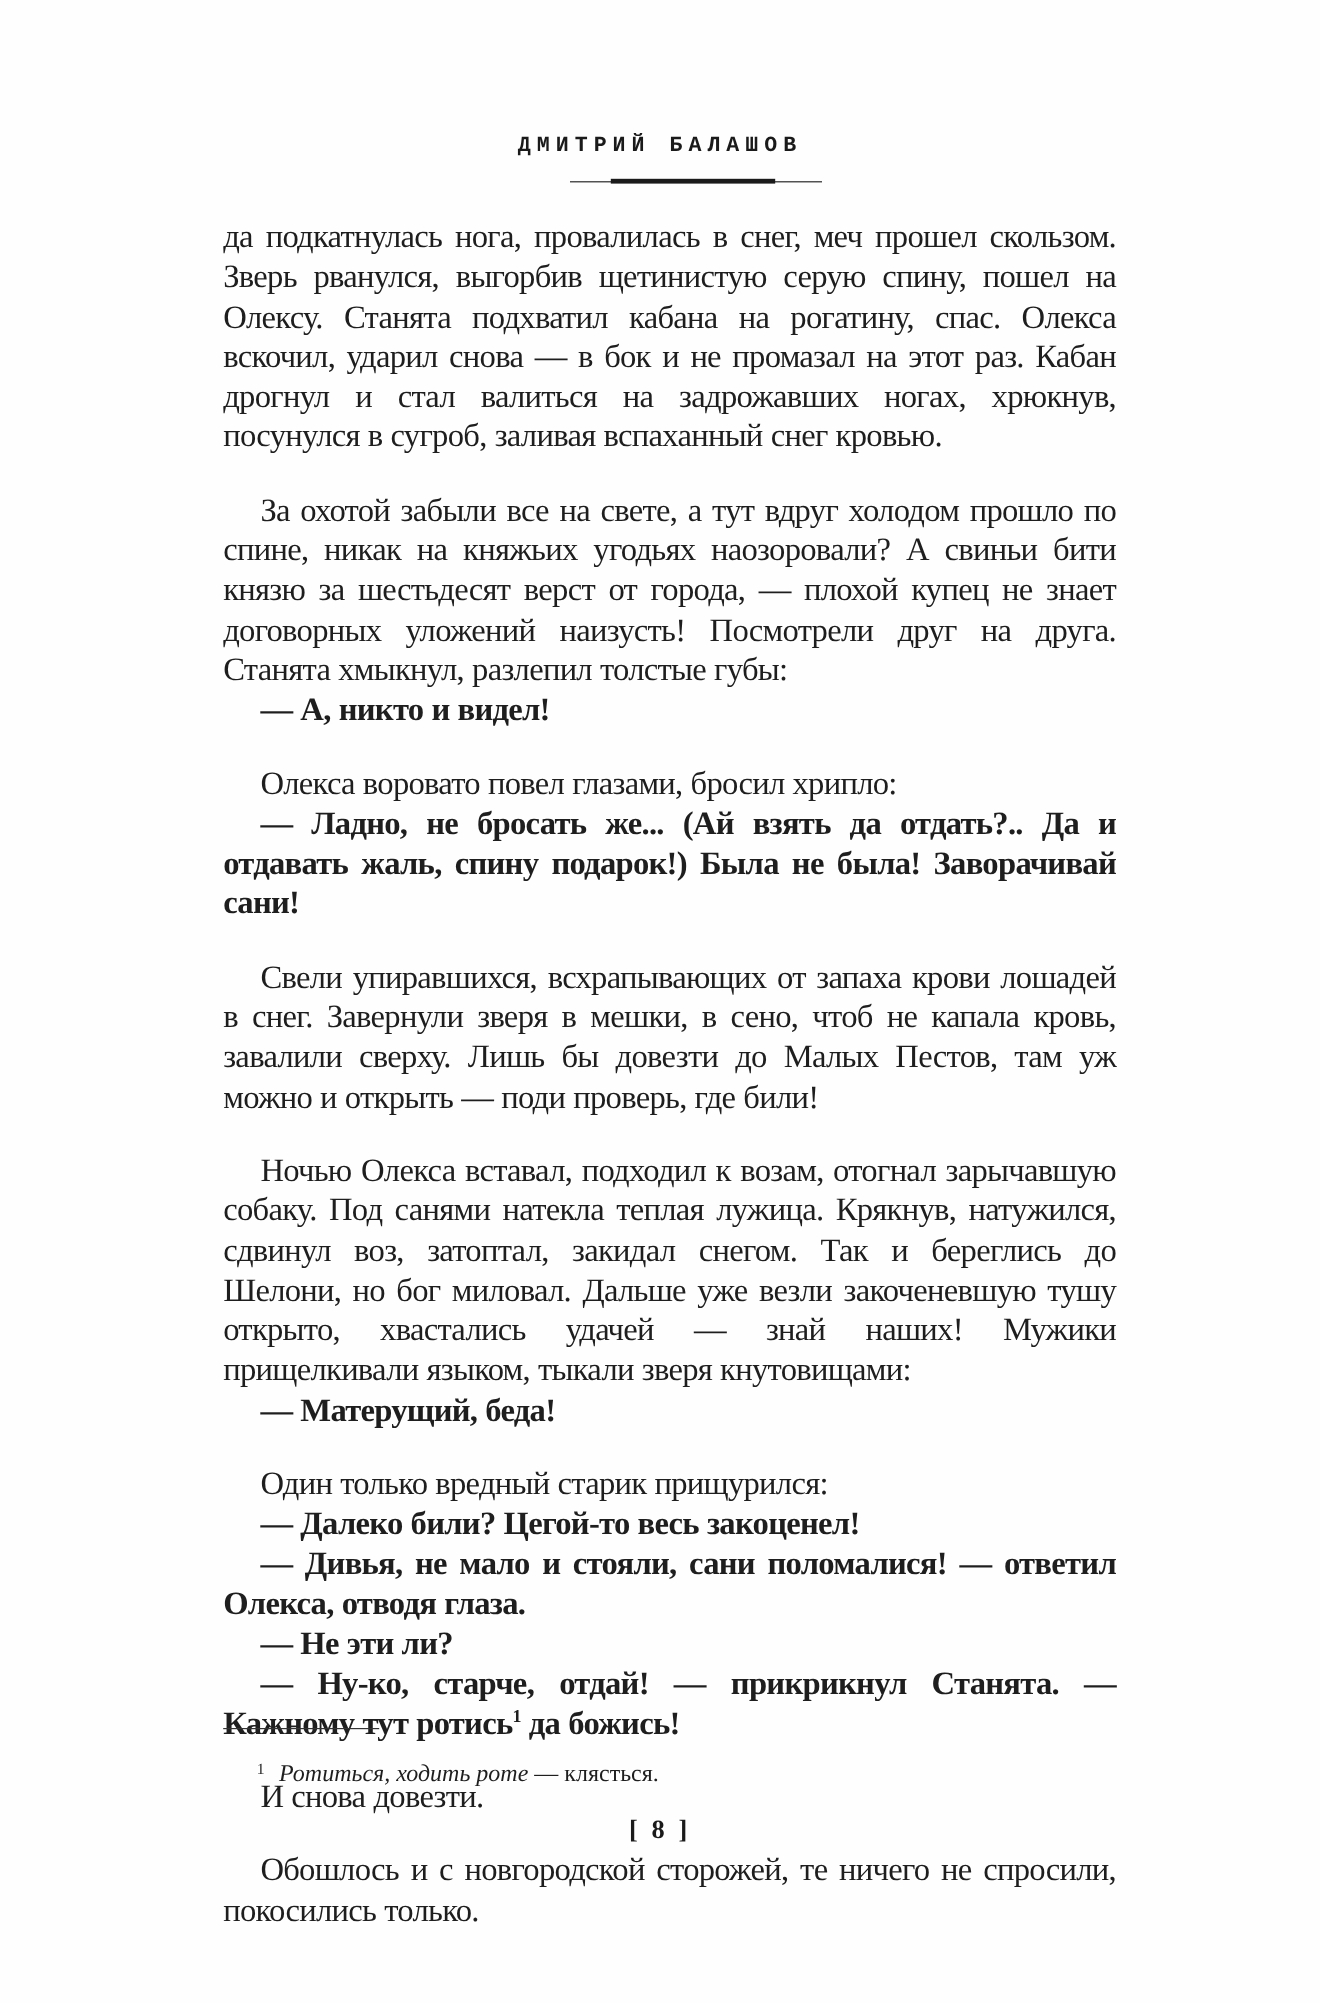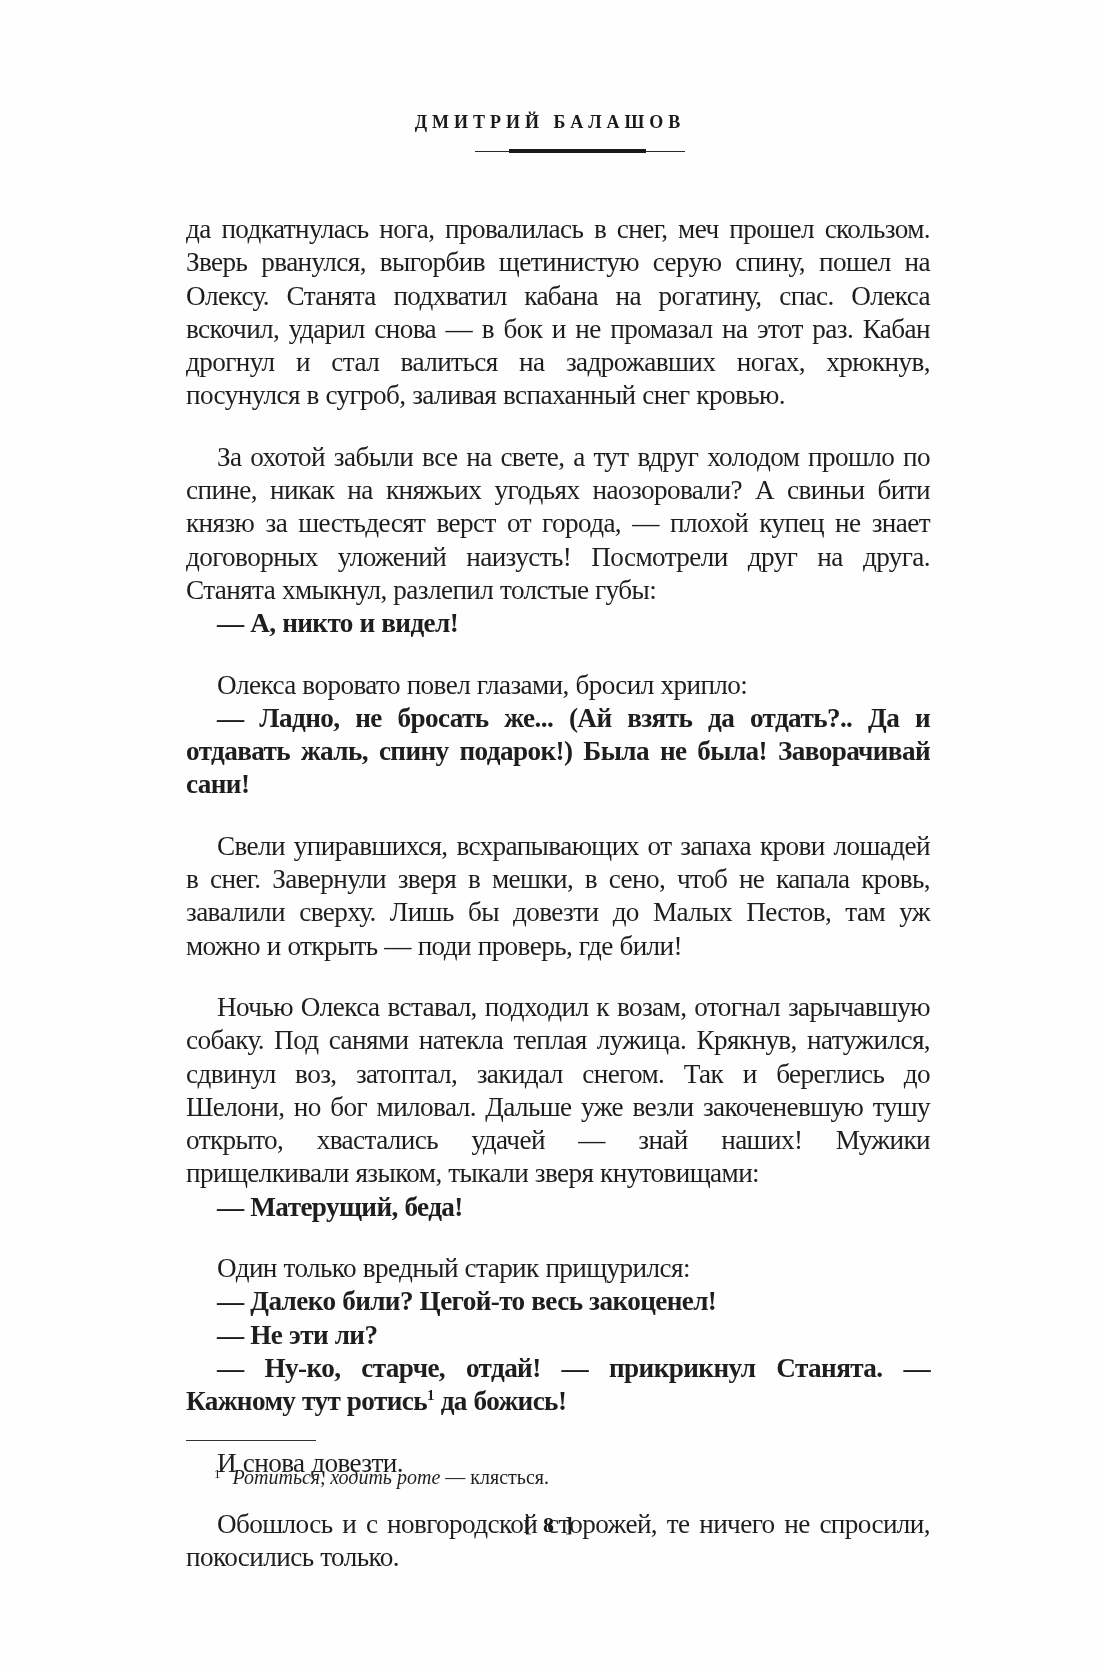--- a/index.html
+++ b/index.html
@@ -21,21 +21,21 @@
       width: 1100px;
       height: 1669px;
       background: #fefefe;
     }
     .running-head {
       position: absolute;
       top: 112px;
       left: 0;
       width: 1100px;
       text-align: center;
-      font-family: Liberation Serif, serif;
+      font-family: Liberation Mono, monospace;
       font-weight: bold;
       font-size: 18px;
       letter-spacing: 5px;
       color: #1a1a1a;
     }
     .head-rule {
       position: absolute;
       top: 151px;
       left: 475px;
       width: 210px;
@@ -67,21 +67,20 @@
     .body-text p.indent {
       text-indent: 31px;
       margin-top: 28px;
     }
     .body-text p.dialog {
       text-indent: 31px;
       font-weight: bold;
     }
     .body-text p.first {
       text-indent: 0;
-      margin-top: 32px;
     }
     sup.fnref {
       font-size: 15px;
       line-height: 0;
       vertical-align: 10px;
     }
     .footnote-rule {
       position: absolute;
       top: 1440px;
       left: 186px;
@@ -131,20 +130,21 @@
     <p class="first">да подкатнулась нога, провалилась в снег, меч прошел скользом. Зверь рванулся, выгорбив щетинистую серую спину, пошел на Олексу. Станята подхватил кабана на рогатину, спас. Олекса вскочил, ударил снова — в бок и не промазал на этот раз. Кабан дрогнул и стал валиться на задрожавших ногах, хрюкнув, посунулся в сугроб, заливая вспаханный снег кровью.</p>
     <p class="indent">За охотой забыли все на свете, а тут вдруг холодом прошло по спине, никак на княжьих угодьях наозоровали? А свиньи бити князю за шестьдесят верст от города, — плохой купец не знает договорных уложений наизусть! Посмотрели друг на друга. Станята хмыкнул, разлепил толстые губы:</p>
     <p class="dialog">— А, никто и видел!</p>
     <p class="indent">Олекса воровато повел глазами, бросил хрипло:</p>
     <p class="dialog">— Ладно, не бросать же... (Ай взять да отдать?.. Да и отдавать жаль, спину подарок!) Была не была! Заворачивай сани!</p>
     <p class="indent">Свели упиравшихся, всхрапывающих от запаха крови лошадей в снег. Завернули зверя в мешки, в сено, чтоб не капала кровь, завалили сверху. Лишь бы довезти до Малых Пестов, там уж можно и открыть — поди проверь, где били!</p>
     <p class="indent">Ночью Олекса вставал, подходил к возам, отогнал зарычавшую собаку. Под санями натекла теплая лужица. Крякнув, натужился, сдвинул воз, затоптал, закидал снегом. Так и береглись до Шелони, но бог миловал. Дальше уже везли закоченевшую тушу открыто, хвастались удачей — знай наших! Мужики прищелкивали языком, тыкали зверя кнутовищами:</p>
     <p class="dialog">— Матерущий, беда!</p>
     <p class="indent">Один только вредный старик прищурился:</p>
     <p class="dialog">— Далеко били? Цегой-то весь закоценел!</p>
+    <p class="dialog">— Дивья, не мало и стояли, сани поломалися! — ответил Олекса, отводя глаза.</p>
     <p class="dialog">— Не эти ли?</p>
     <p class="dialog"><span>— Ну-ко, старче, отдай! — прикрикнул Станята. — Кажному тут ротись</span><sup class="fnref">1</sup><span> да божись!</span></p>
     <p class="indent">И снова довезти.</p>
     <p class="indent">Обошлось и с новгородской сторожей, те ничего не спросили, покосились только.</p>
   </div>
 
   <div class="footnote-rule"></div>
   <div class="footnote">
     <span class="fn-num">1</span><span class="fn-term">Ротиться, ходить роте</span><span> — клясться.</span>
   </div>

